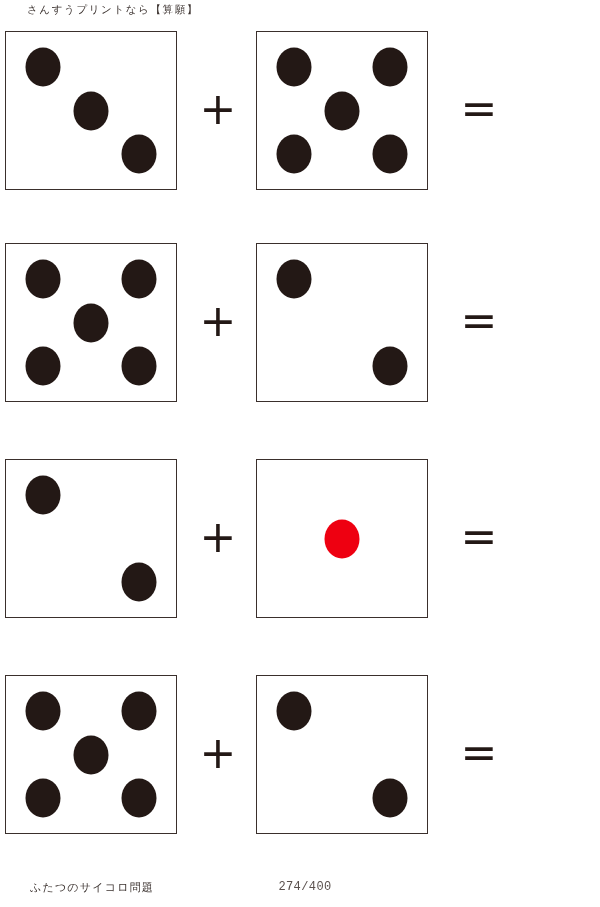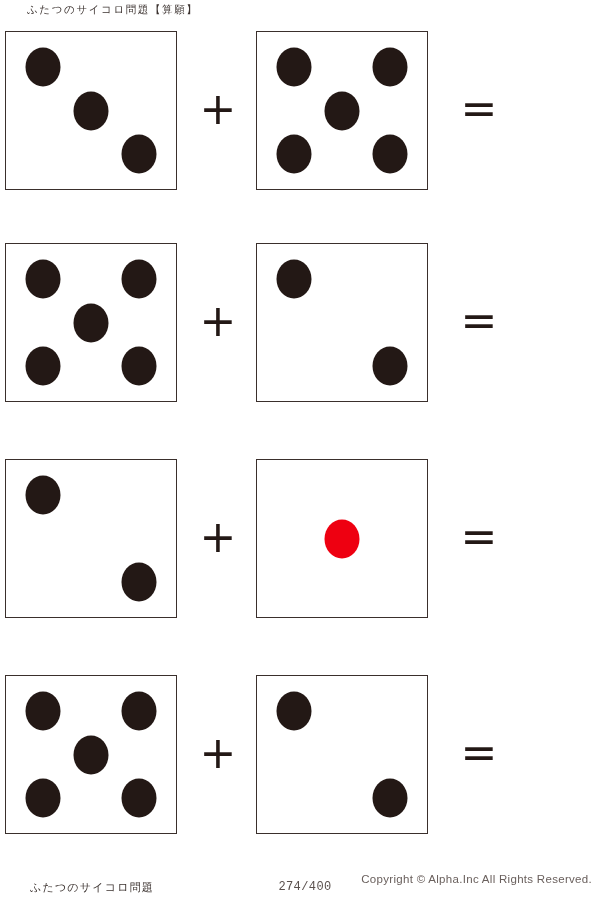--- a/index.html
+++ b/index.html
@@ -113,21 +113,21 @@
     letter-spacing: 0.3px;
     line-height: 17px;
   }
   .footer-copy div { white-space: nowrap; }
 </style>
 </head>
 <body>
 
 <div class="page">
 
-  <div class="header-title">ふたつのサイコロ問題【算願】</div>
+  <div class="header-title">さんすうプリントなら【算願】</div>
 
   <div id="rows-container">
       <div class="row" style="top: 31px;">
         <div class="die left">
           <div class="pip p-tl"></div>
           <div class="pip p-mc"></div>
           <div class="pip p-br"></div>
         </div>
         <div class="op op-plus">+</div>
         <div class="die right">
@@ -180,16 +180,15 @@
         </div>
         <div class="op op-equal">=</div>
       </div>
     </div>
 
   <div class="footer-label">ふたつのサイコロ問題</div>
 
   <div class="footer-page">274/400</div>
 
   <div class="footer-copy">
-    <div>Copyright ©  Alpha.Inc All Rights Reserved.</div>
   </div>
 
 </div>
 
 </body></html>

